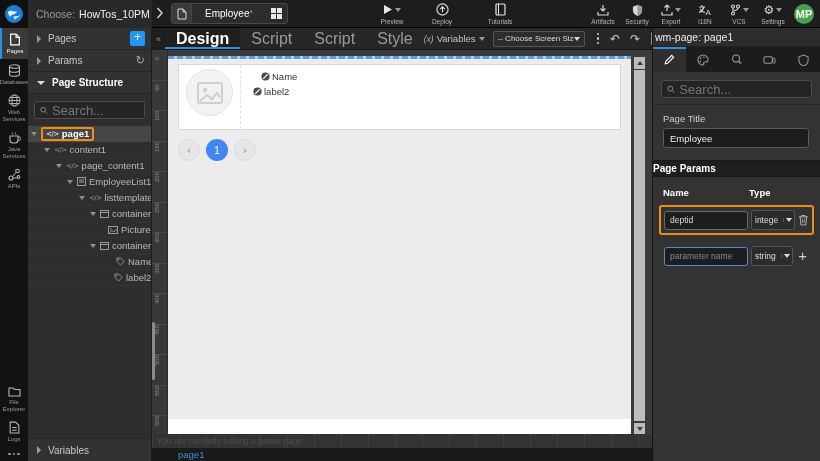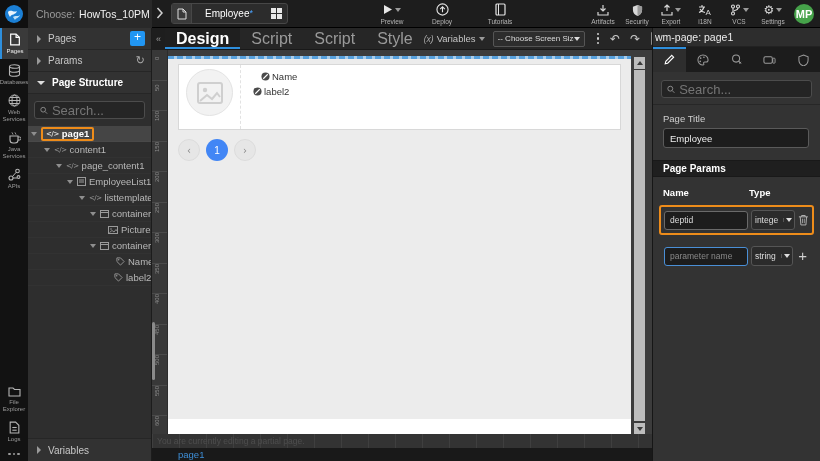--- a/index.html
+++ b/index.html
@@ -113,21 +113,21 @@
   .rightpanel { position:absolute; top:28px; left:652px; width:168px; height:433px; background:#333; border-left:1px solid #161616; display:flex; flex-direction:column; }
   .rp-header { height:19px; flex:none; background:#2d2d2d; border-bottom:1px solid #222; color:#ececec; font-size:10.5px; display:flex; align-items:center; padding-left:2px; }
   .rp-tabs { height:25px; flex:none; background:#1c1c1c; display:flex; }
   .rp-tab { flex:1; display:flex; align-items:center; justify-content:center; color:#9a9a9a; }
   .rp-tab.active { background:#2e2e2e; box-shadow:inset 0 2px 0 #2e8fdd; color:#fff; }
   .rp-search { margin:8px 8px 6px; height:18px; flex:none; background:#242424; border:1px solid #4c4c4c; border-radius:3px; display:flex; align-items:center; padding:0 5px; gap:4px; }
   .rp-divider { border-top:1px solid #272727; margin:0 0 8px; }
   .rp-label { font-size:9.5px; color:#cfcfcf; margin:0 10px 4px; }
   .rp-title-row { display:flex; align-items:center; gap:6px; margin:0 9px 12px 10px; }
   .rp-input { flex:1; height:20px; background:#1d1d1d; border:1px solid #5a5a5a; border-radius:3px; color:#ececec; font-size:9.5px; padding:0 6px; outline:none; font-family:"Liberation Sans",sans-serif; }
-  .rp-band { height:17px; flex:none; background:#1f1f1f; border-top:1px solid #191919; border-bottom:1px solid #191919; color:#fff; font-size:10px; font-weight:bold; display:flex; align-items:center; padding-left:10px; margin-bottom:8px; }
+  .rp-band { height:17px; flex:none; background:#1f1f1f; border-top:1px solid #191919; border-bottom:1px solid #191919; color:#fff; font-size:10px; font-weight:bold; display:flex; align-items:center; margin-bottom:8px; }
   .params { margin:0 6px; }
   .param-head { display:flex; font-size:9.5px; font-weight:bold; color:#fff; margin:2px 0 7px; }
   .param-head .c1 { width:90px; padding-left:4px; }
   .param-row { display:flex; align-items:center; gap:3px; padding:3px; margin-bottom:6px; border:2px solid transparent; }
   .param-row.highlight { border-color:#ee8c1a; border-radius:3px; }
   .param-input { width:84px; height:19px; background:#1d1d1d; border:1px solid #6a6a6a; border-radius:3px; color:#ddd; font-size:8.5px; padding:0 5px; outline:none; font-family:"Liberation Sans",sans-serif; }
   .param-input.focus-blue { border-color:#4a8fd6; }
   .param-input::placeholder { color:#8a8a8a; }
   .param-select { width:45px; height:20px; background:#2b2b2b; border:1px solid #555; border-radius:3px; display:flex; align-items:center; }
   .param-select .psl { flex:1; color:#ddd; font-size:8.5px; padding-left:3px; overflow:hidden; white-space:nowrap; }

